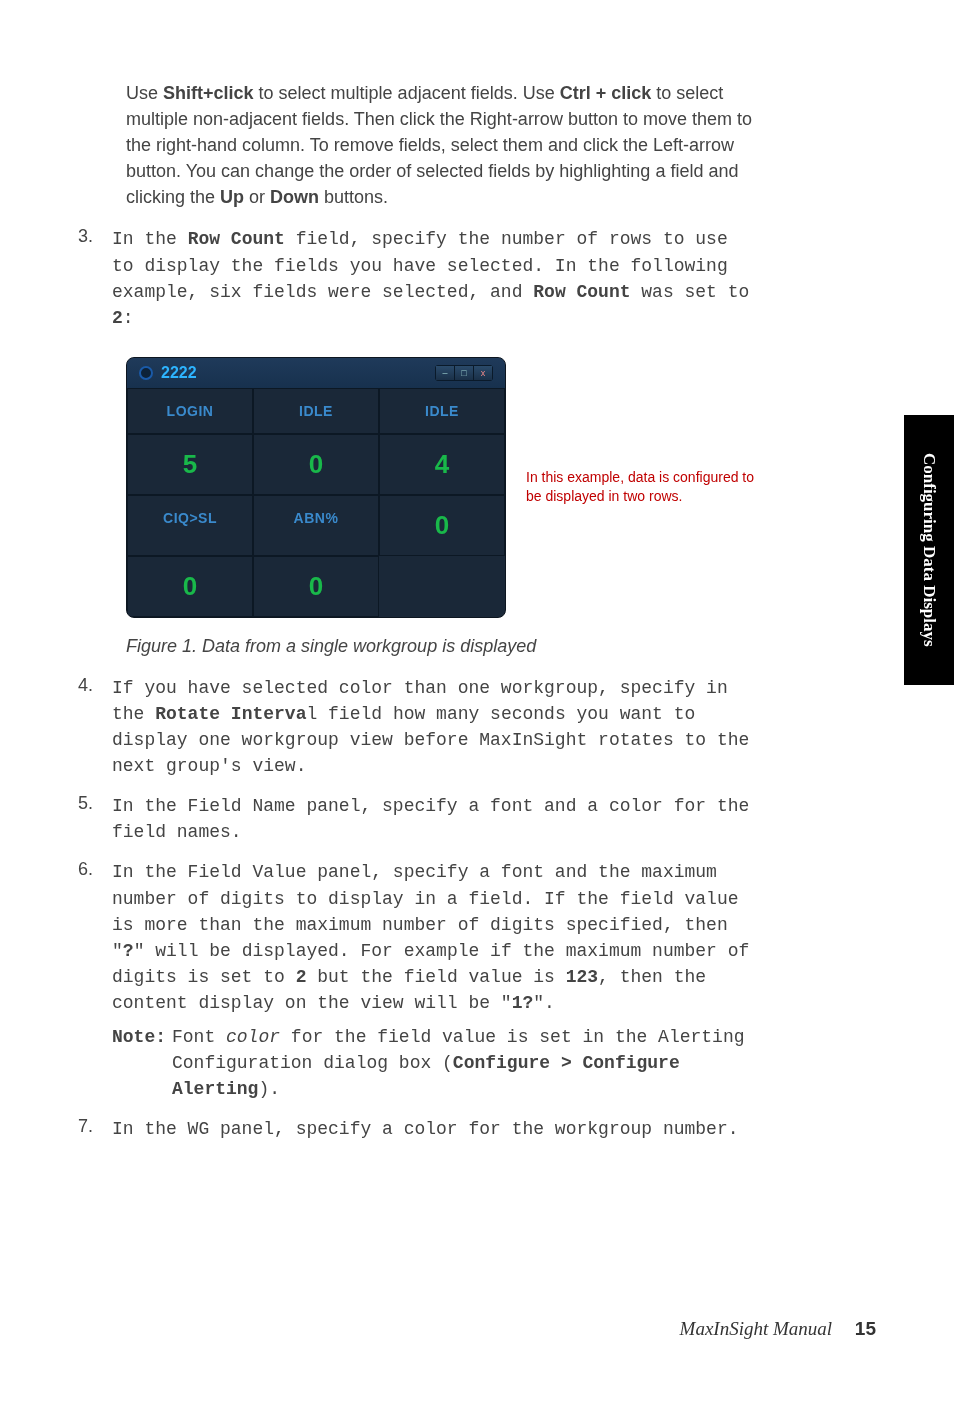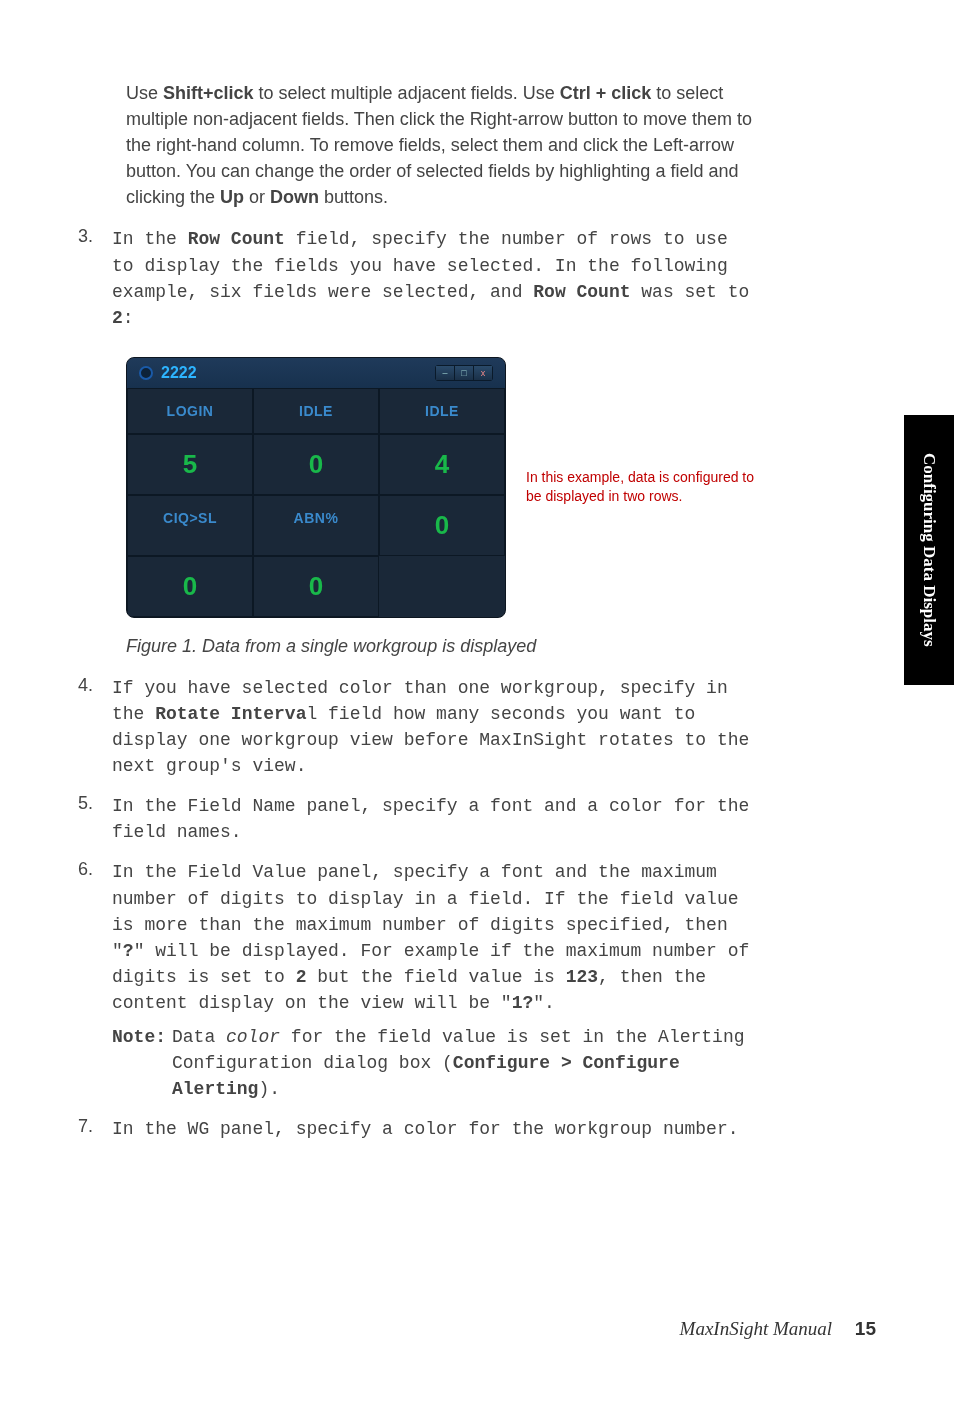--- a/index.html
+++ b/index.html
@@ -98,21 +98,21 @@
       <div class="list-text">In the Field Name panel, specify a font and a color for the field names.</div>
     </div>
 
     <div class="list-item">
       <div class="list-num">6.</div>
       <div class="list-text">
         <span>In the Field Value panel, specify a font and the maximum number of digits to display in a field. If the field value is more than the maximum number of digits specified, then "</span><b>?</b><span>" will be displayed. For example if the maximum number of digits is set to </span><b>2</b><span> but the field value is </span><b>123</b><span>, then the content display on the view will be "</span><b>1?</b><span>".</span>
         <div class="note-block" style="margin-left:0; margin-top:8px;">
           <div class="note-label">Note:</div>
           <div class="note-text">
-            <span>Data </span><i>color</i><span> for the field value is set in the Alerting Configuration dialog box (</span><b>Configure &gt; Configure Alerting</b><span>).</span>
+            <span>Font </span><i>color</i><span> for the field value is set in the Alerting Configuration dialog box (</span><b>Configure &gt; Configure Alerting</b><span>).</span>
           </div>
         </div>
       </div>
     </div>
 
     <div class="list-item">
       <div class="list-num">7.</div>
       <div class="list-text">In the WG panel, specify a color for the workgroup number.</div>
     </div>
 

